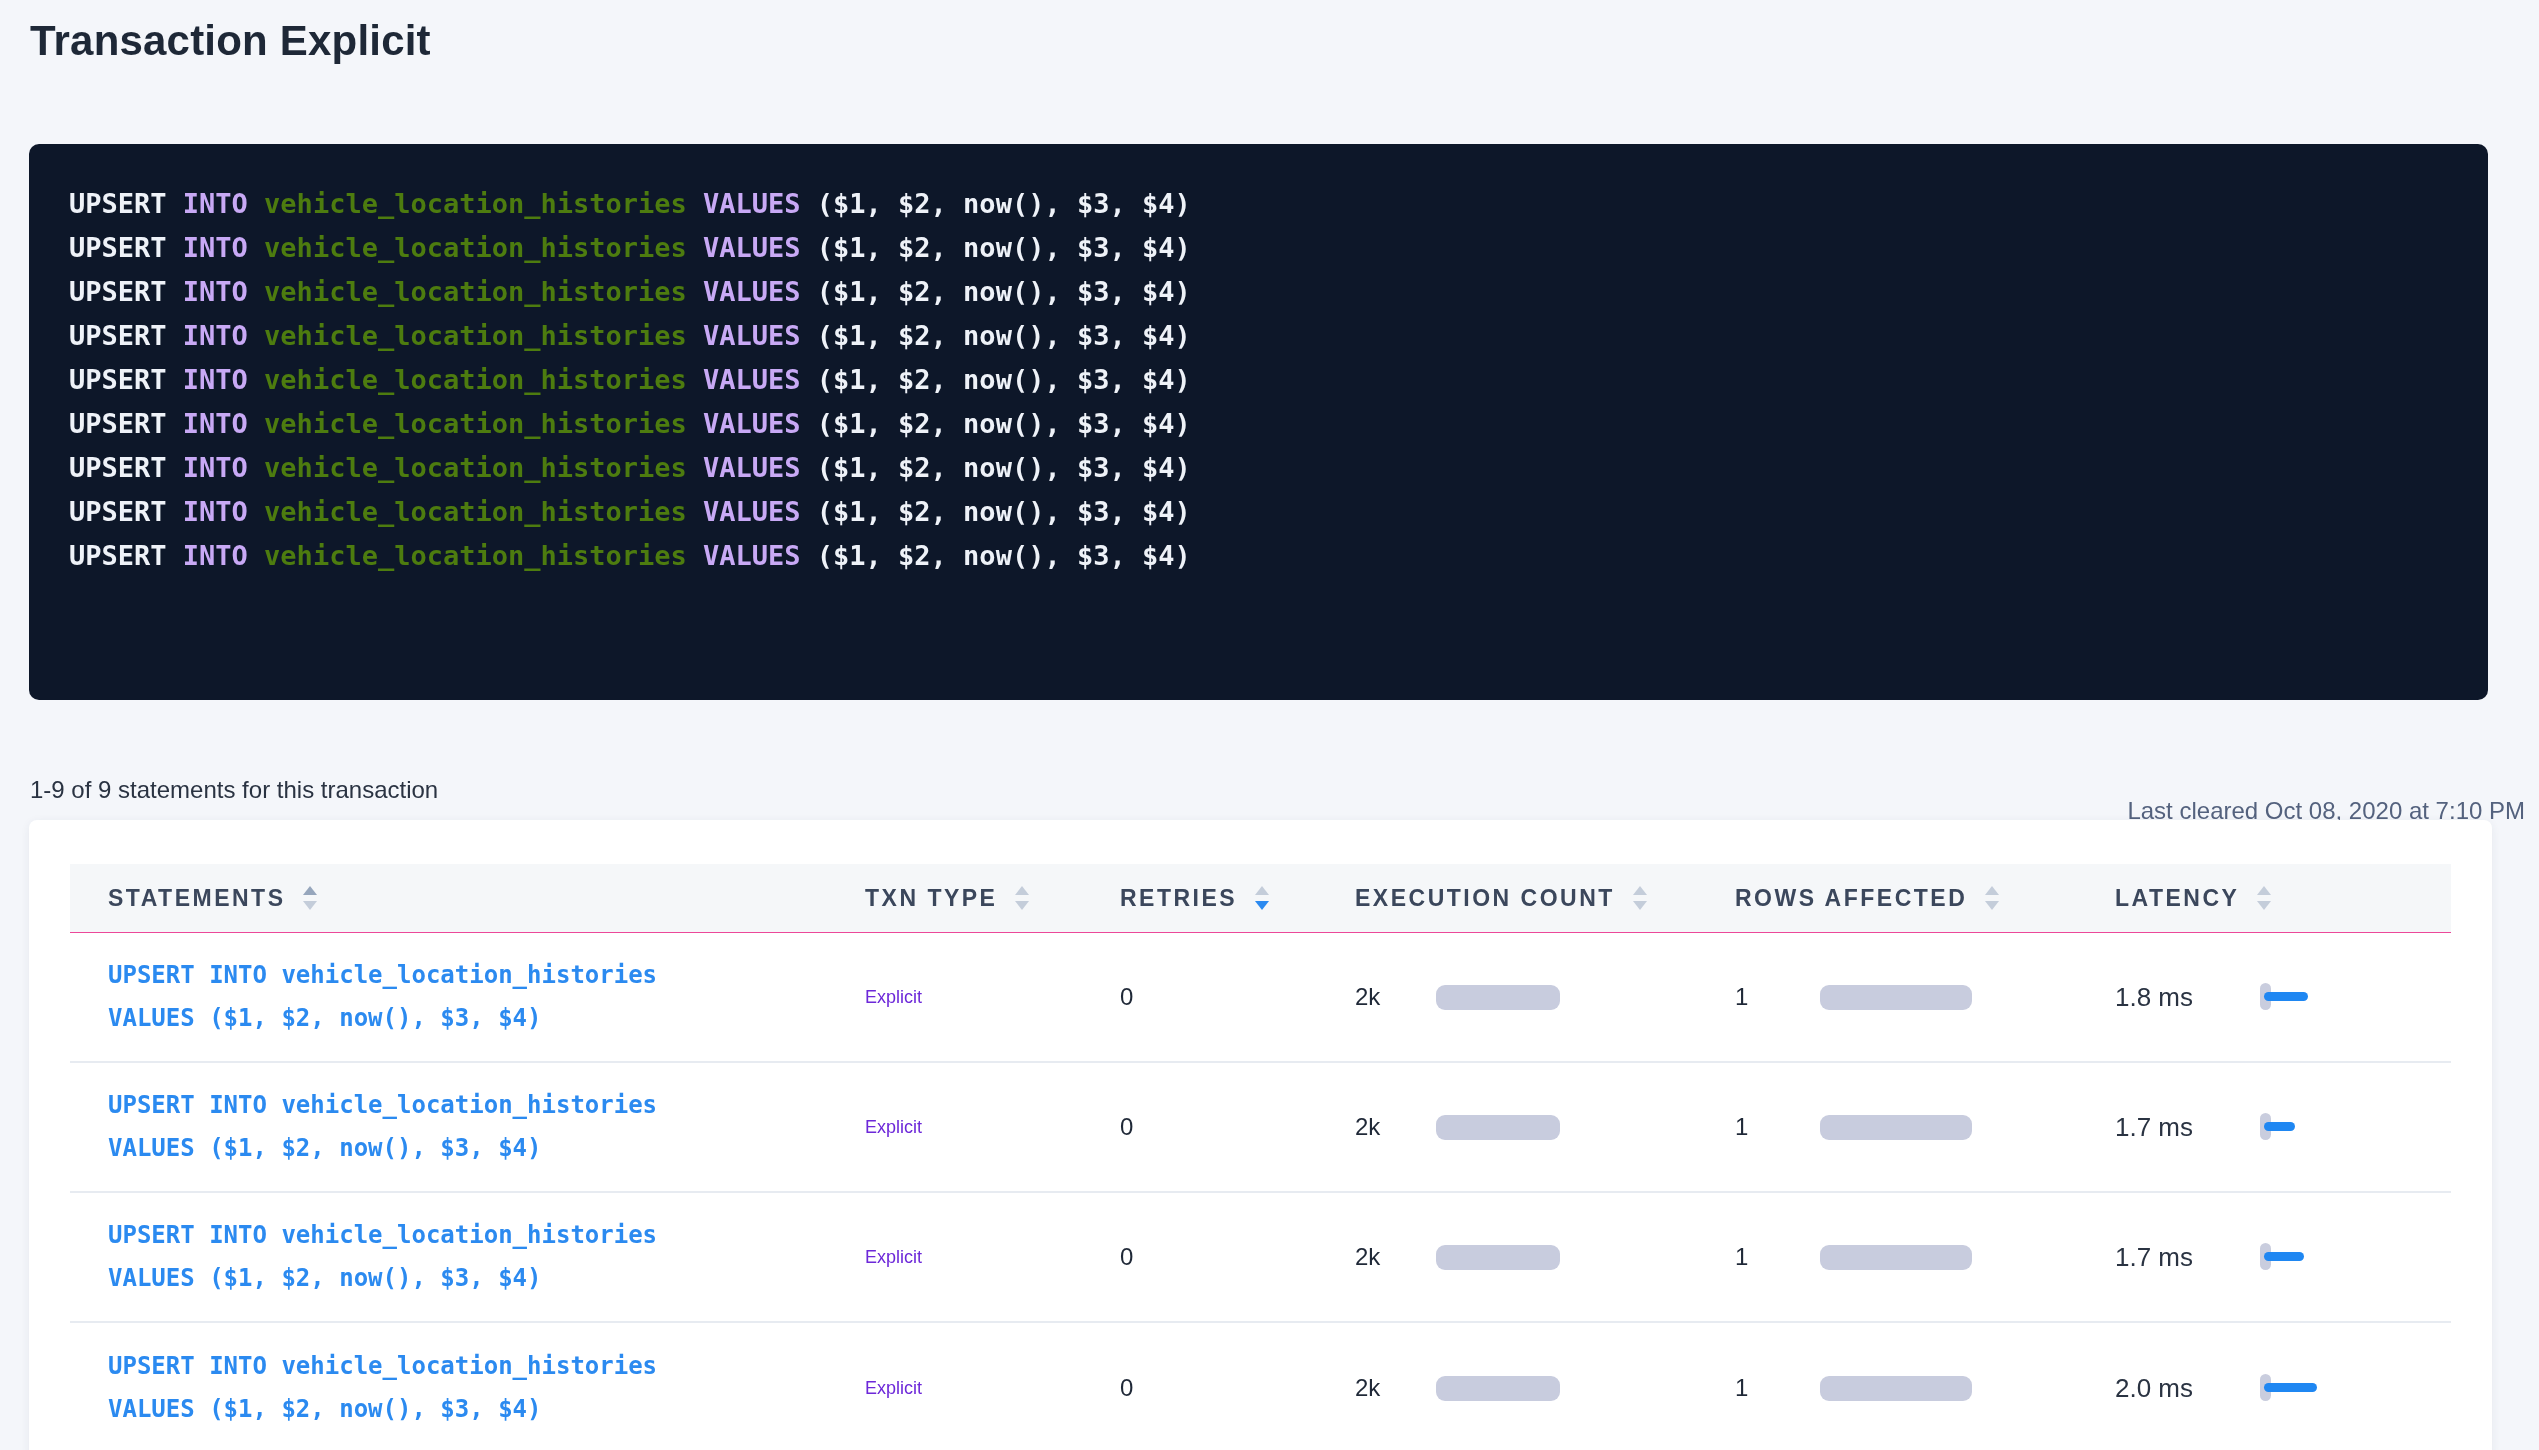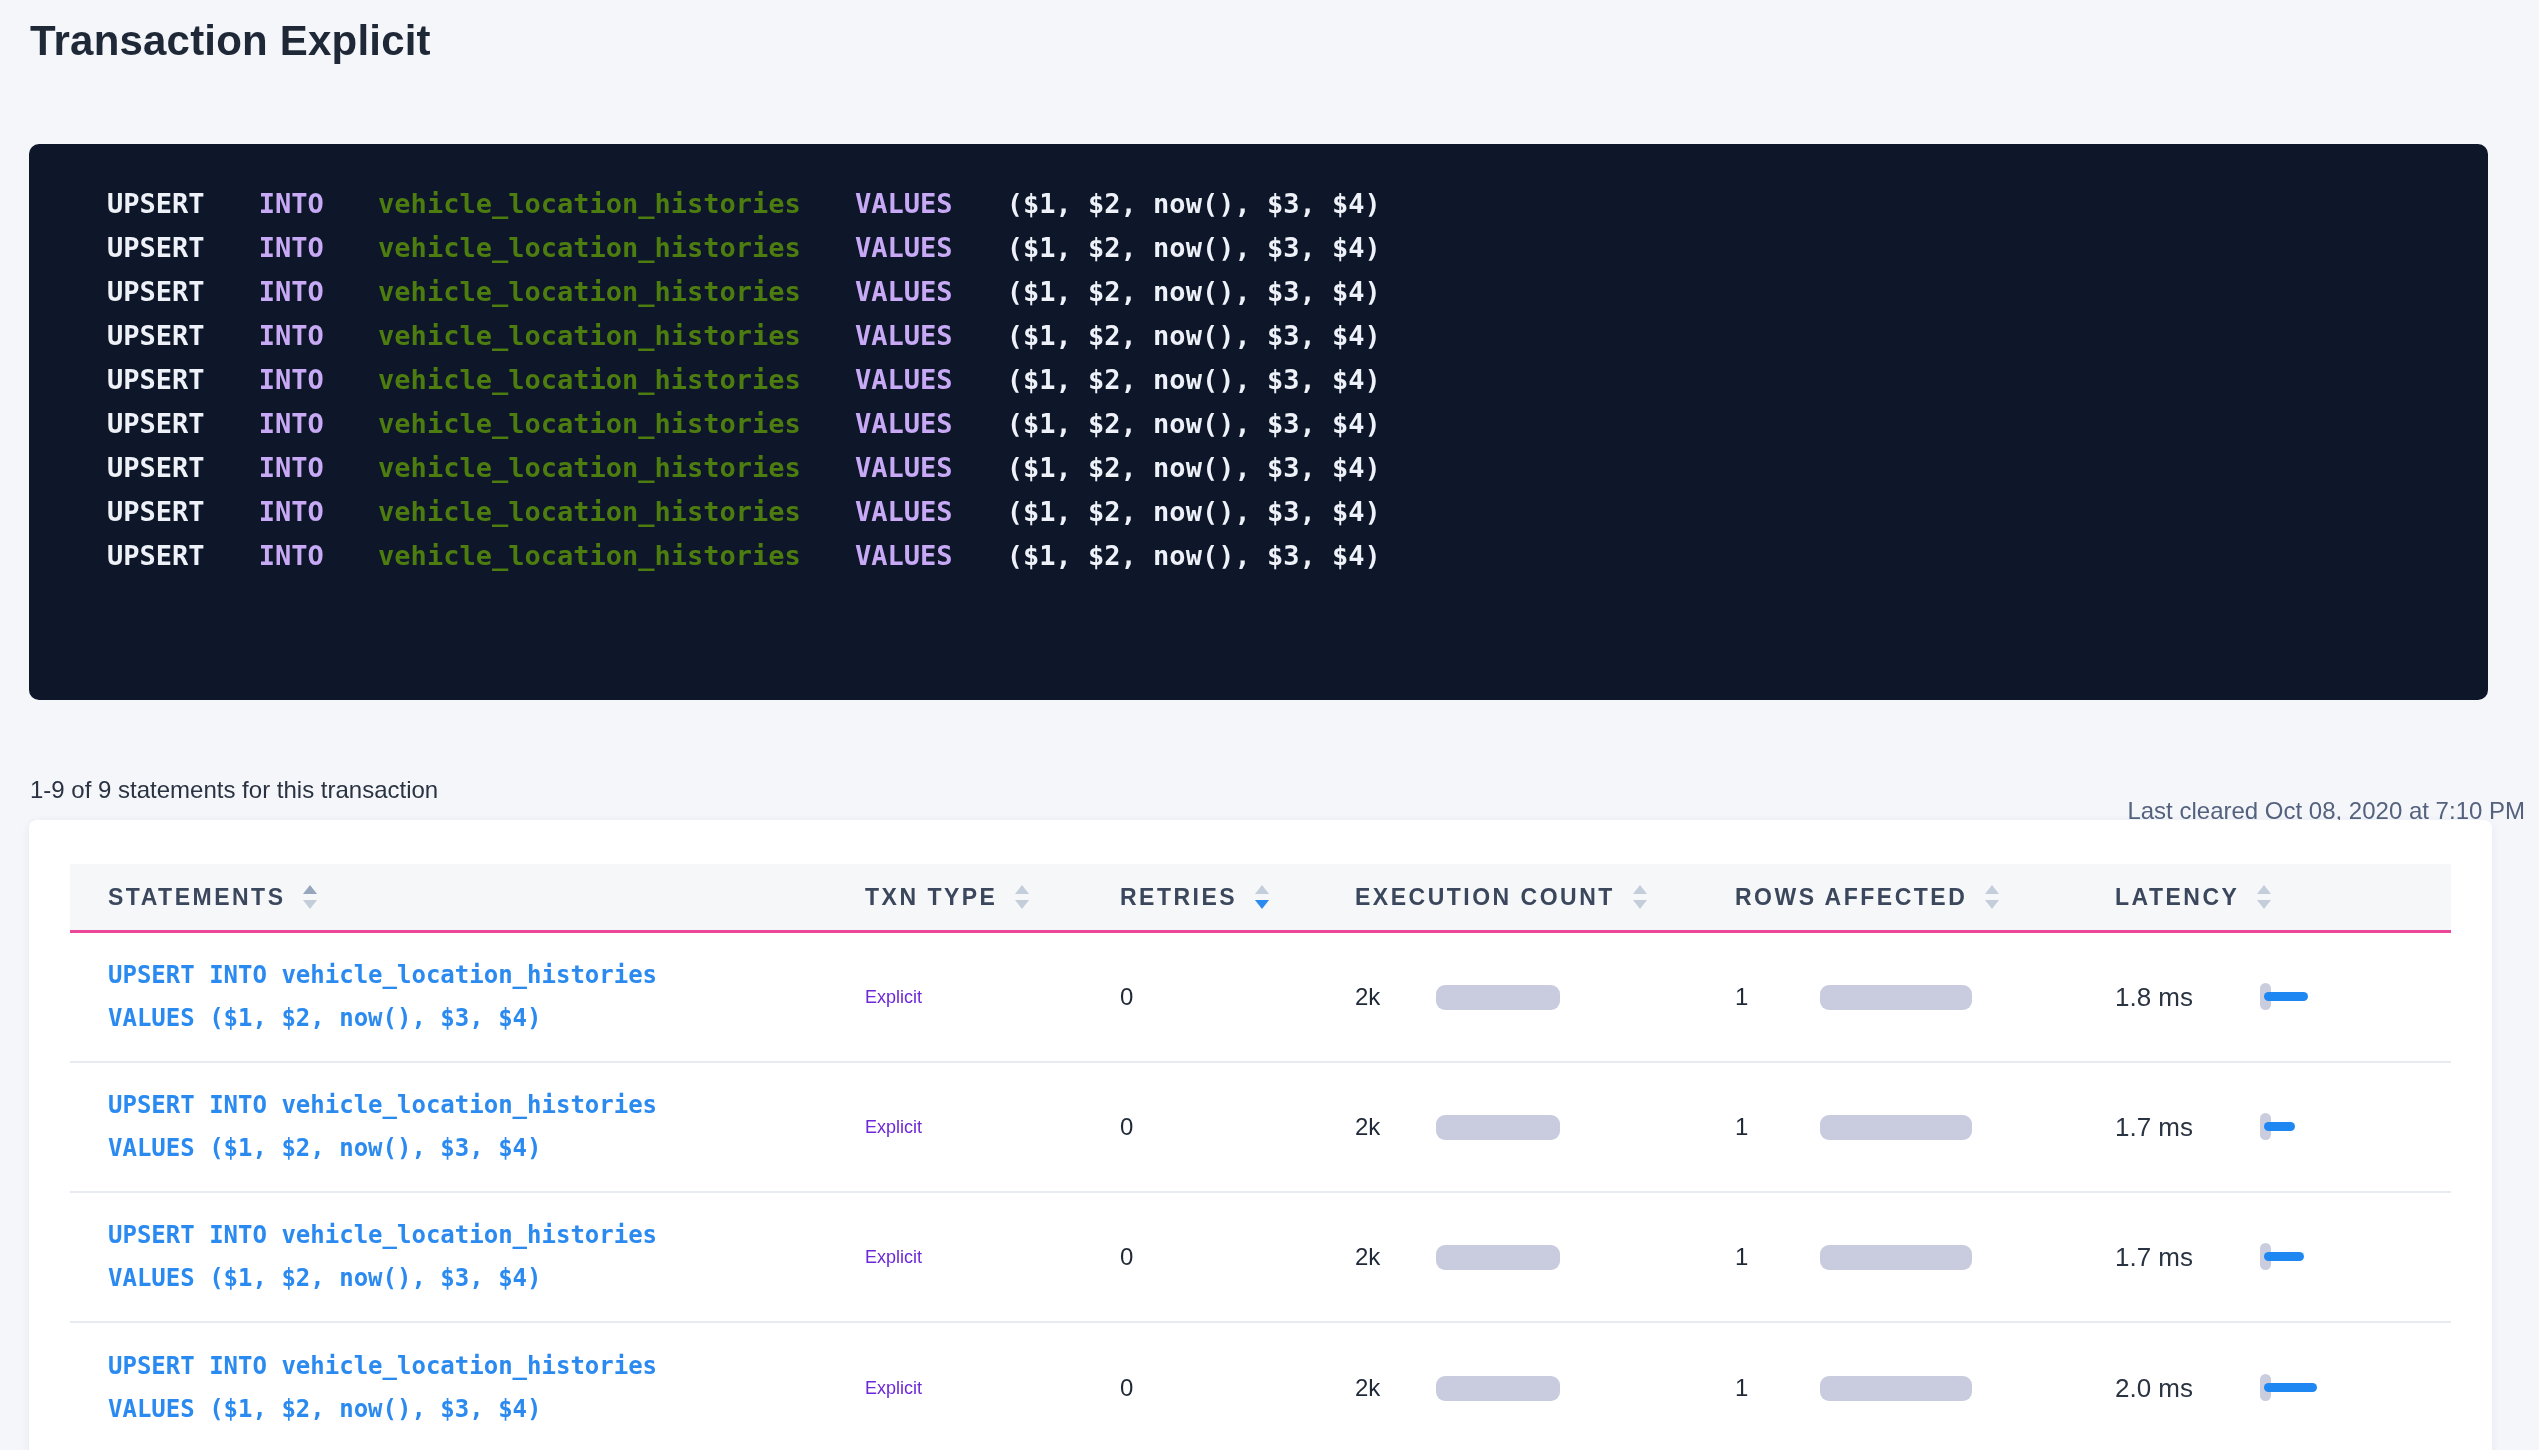--- a/index.html
+++ b/index.html
@@ -25,21 +25,21 @@
     background:var(--code-bg);
     border-radius:10px;
     padding:38px 40px 0 40px;
     overflow:hidden;
   }
   .code-line {
     font-family:"DejaVu Sans Mono","Liberation Mono",monospace;
     font-size:27px; line-height:44px; font-weight:700;
     white-space:pre; letter-spacing:0;
   }
-  .tok-bright { color:#eef2f8;margin-left:38px; }
+  .tok-bright { color:#eef2f8; }
   .tok-ident  { color:#4d7c0f; }
   .tok-purple { color:var(--kw-purple); }
 
   
   .summary-row {
     position:absolute; left:30px; right:14px; top:768px; height:44px;
     display:flex; justify-content:space-between; align-items:center;
     font-size:24px;
   }
   .summary-left  { color:#2a3342; }
@@ -55,21 +55,21 @@
   .table { position:absolute; left:41px; right:41px; top:44px; }
 
   .thead, .trow {
     display:grid;
     grid-template-columns:757px 255px 235px 380px 380px 374px;
     align-items:center;
   }
   .thead {
     height:69px;
     background:#f5f7f9;
-    border-bottom:3px solid #ec4899;
+    border-bottom:1px solid #ec4899;
   }
   .hcell {
     display:flex; align-items:center;
     padding-left:38px;
     font-size:23px; font-weight:700; letter-spacing:2.5px;
     color:#3b475c; white-space:nowrap;
     cursor:pointer;
   }
   .sort { display:inline-flex; flex-direction:column; gap:6px; margin-left:18px; }
   .tri { width:0; height:0; border-left:7px solid transparent; border-right:7px solid transparent; }

